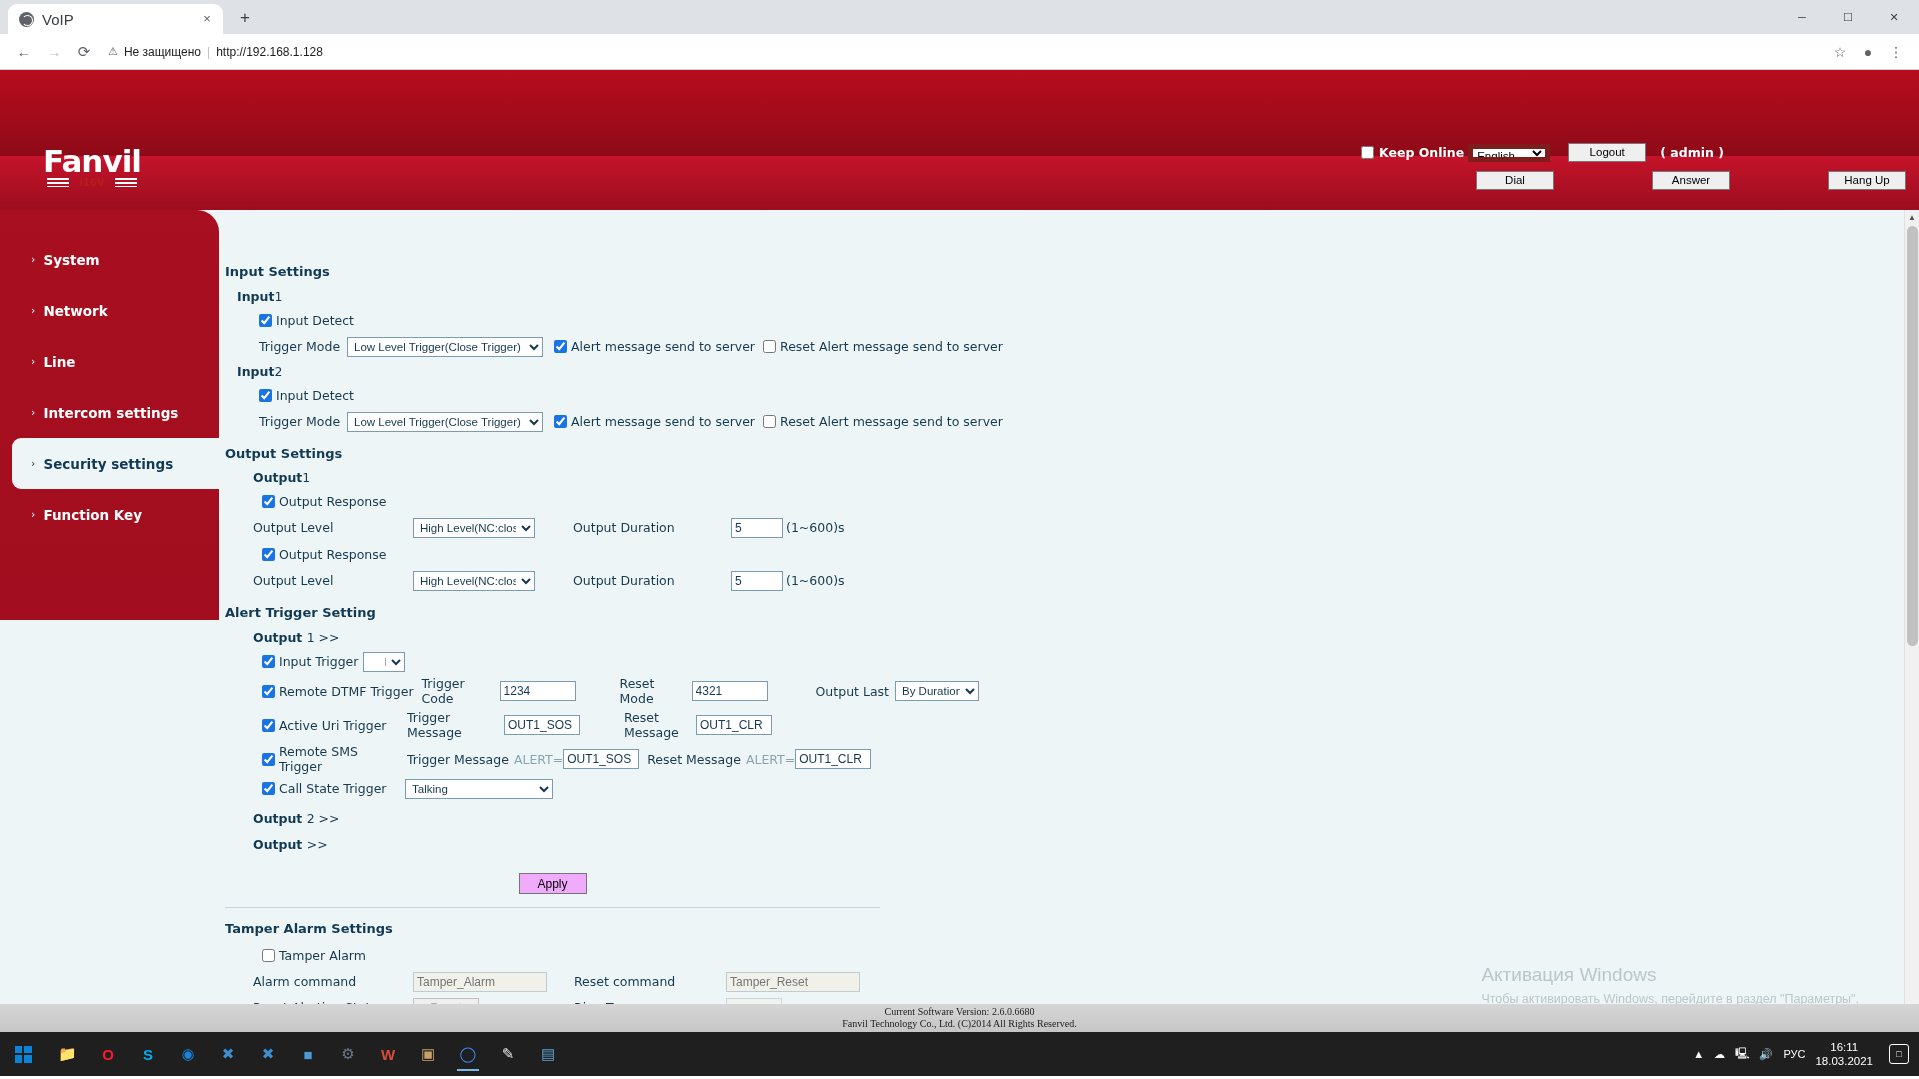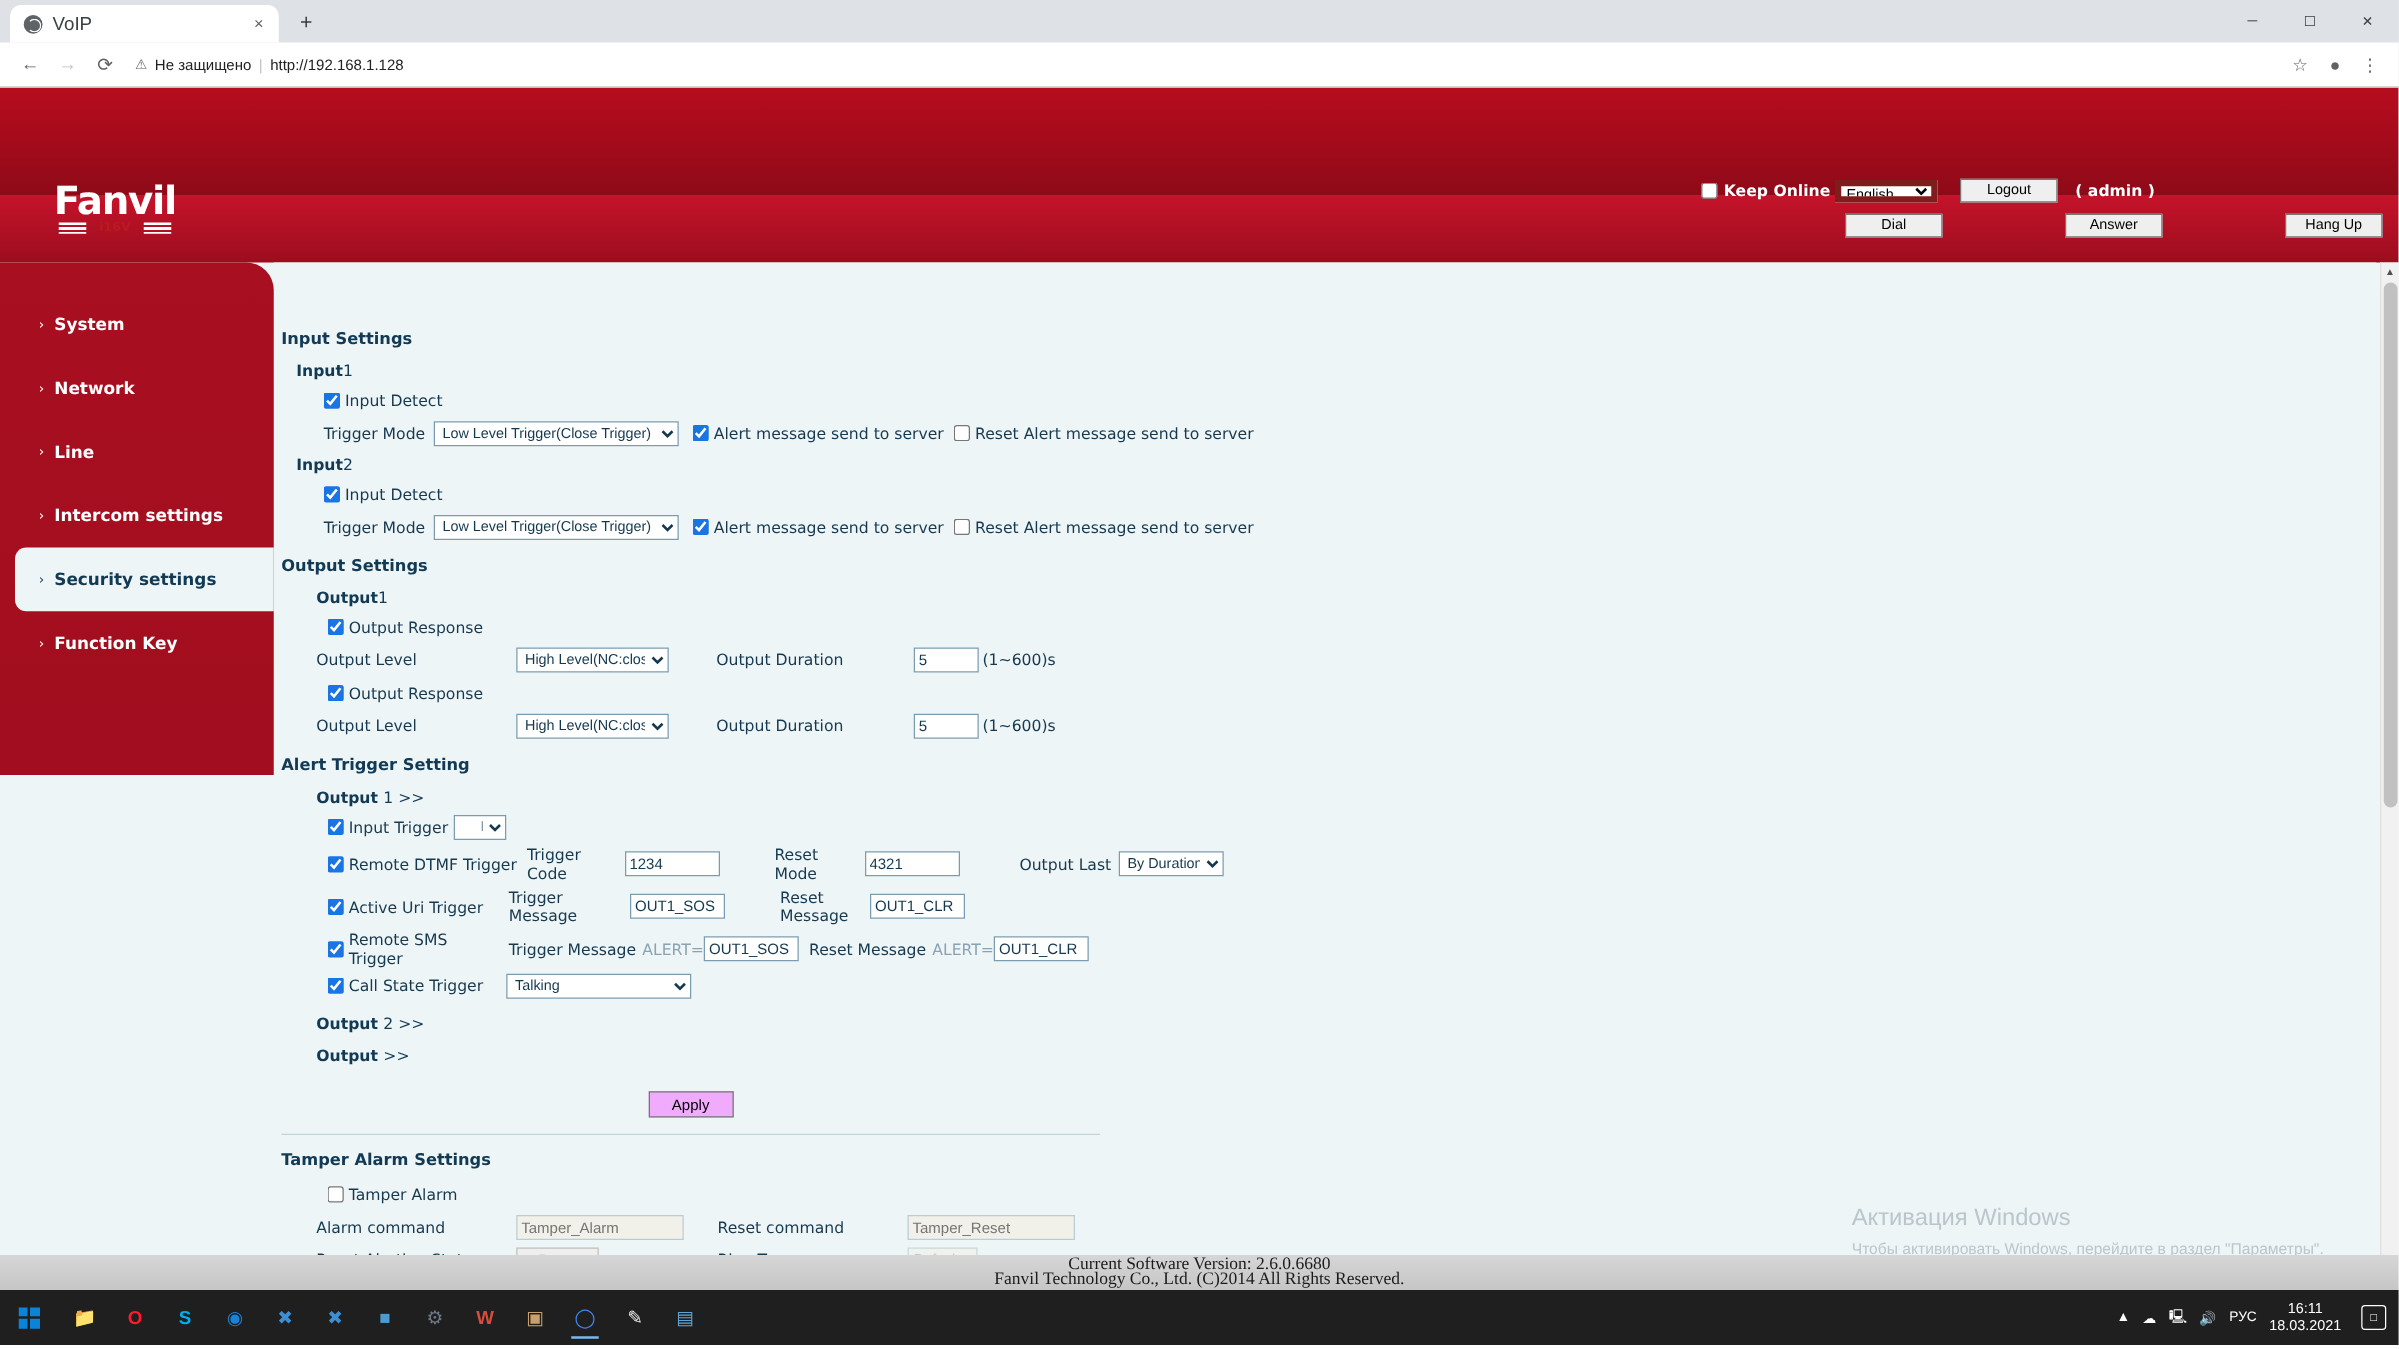--- a/index.html
+++ b/index.html
@@ -284,21 +284,21 @@
   }
 
   
   .footer {
     position: absolute; left: 0; bottom: 0;
     width: 1919px; height: 28px;
     background: linear-gradient(to bottom, #d6d6d6, #c6c6c6);
     display: flex; flex-direction: column;
     align-items: center; justify-content: center;
     font-family: "Liberation Serif", serif;
-    font-size: 14px; color: #1b1b1b; line-height: 12px;
+    font-size: 10px; color: #1b1b1b; line-height: 12px;
   }
 
   
   .taskbar {
     width: 1919px; height: 44px;
     background: #1f1f1f;
     display: flex; align-items: center;
     position: relative;
   }
   .start-btn {

